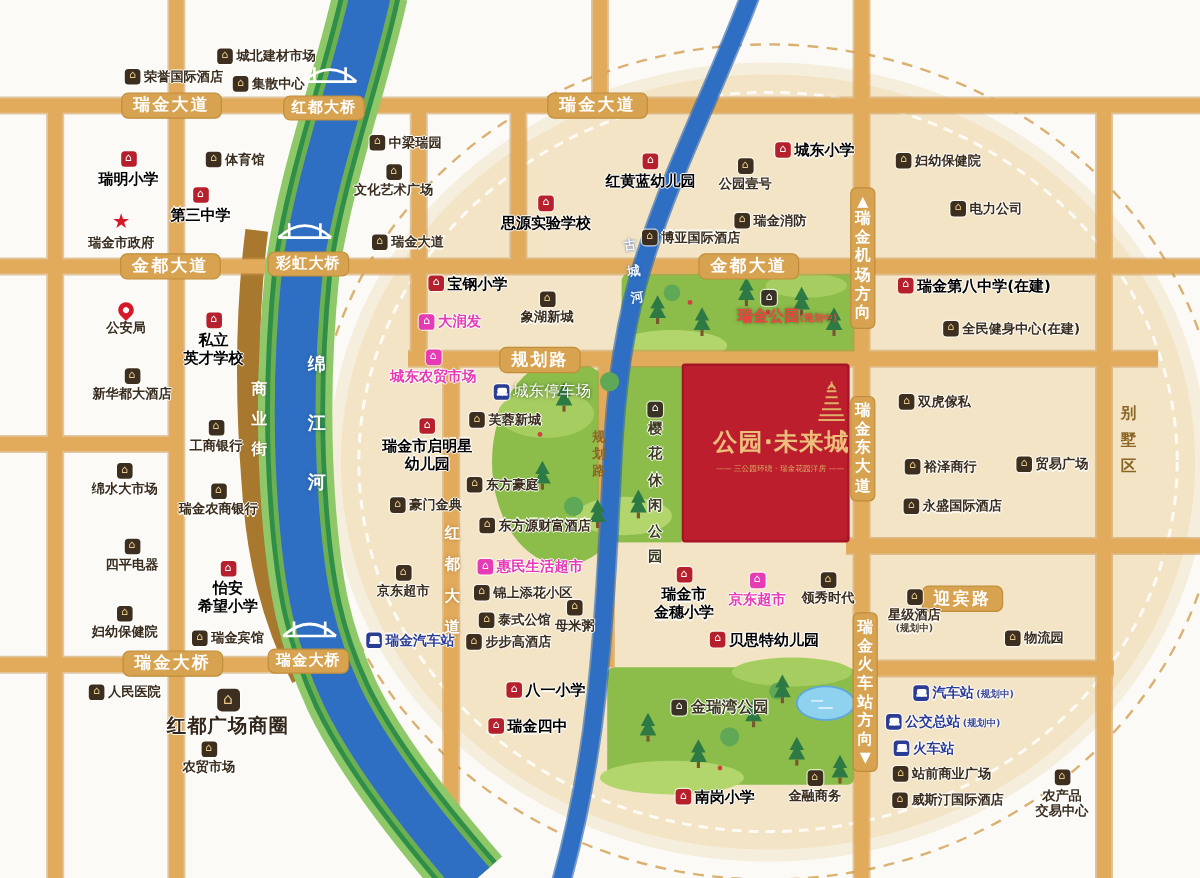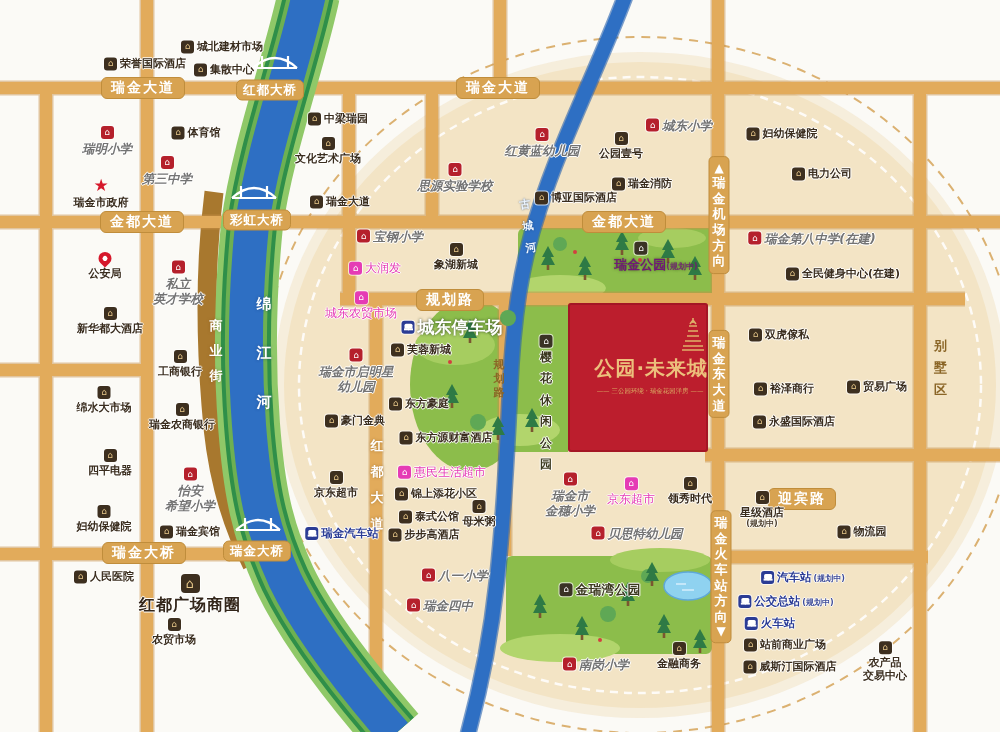--- a/index.html
+++ b/index.html
@@ -39,26 +39,26 @@
        gap:3px;white-space:nowrap;}
   .poi.col{flex-direction:column;gap:2px;}
   .poi .lbl{display:flex;flex-direction:column;line-height:1.2;align-items:flex-start;}
   .poi.col .lbl{align-items:center;}
   .poi .ln{display:block;}
   .halo{ text-shadow:-1px 0 0 rgba(255,255,255,.95),1px 0 0 rgba(255,255,255,.95),
          0 -1px 0 rgba(255,255,255,.95),0 1px 0 rgba(255,255,255,.95);}
   .poi .lbl{font-size:11px;}
   .t-dark .lbl{color:#3a2d1e;font-weight:600;}
   .t-gov .lbl,.t-police .lbl{color:#3a2d1e;font-weight:600;}
-  .t-school .lbl{color:#737373;font-weight:700;font-size:12.5px;font-style:italic;}
-  .t-shop .lbl{color:#e53bb5;font-weight:400;font-size:12px;}
+  .t-school .lbl{color:#000000;font-weight:700;font-size:12.5px;}
+  .t-shop .lbl{color:#e53bb5;font-weight:700;font-size:12px;}
   .t-transit .lbl{color:#2b3c95;font-weight:700;font-size:11.5px;}
-  .t-transitw .lbl{color:#fff;font-weight:700;font-size:17px;text-shadow:0 0 3px rgba(40,60,30,.9);}
+  .t-transitw .lbl{color:#fff;font-weight:400;font-size:13px;text-shadow:0 0 3px rgba(40,60,30,.9);}
   .t-mall .lbl{color:#33261a;font-weight:800;font-size:16px;letter-spacing:1px;justify-content:center;}
-  .t-parkname .lbl{color:#701a75;font-weight:700;font-size:13px;text-shadow:0 0 3px rgba(60,90,30,.9);padding-left:30px;}
+  .t-parkname .lbl{color:#ef4444;font-weight:700;font-size:13px;text-shadow:0 0 3px rgba(60,90,30,.9);padding-left:30px;}
   .t-parkband .lbl{color:#3c3a20;font-weight:800;font-size:13px;}
   .t-parkv .lbl{color:#3c3a20;font-weight:700;font-size:12px;gap:7px;}
   .sub{font-size:8px;font-weight:600;margin-left:2px;opacity:.9;}
   .poi.col .sub{margin-left:0;}
 
   
   .pin{width:13px;height:13px;border-radius:3px;display:flex;align-items:center;justify-content:center;
        color:#fff;font-size:9px;line-height:1;flex:0 0 auto;box-shadow:0 0 0 1px rgba(255,255,255,.7);}
   .pin-dark,.pin-mall{background:#3d2f1f;color:#e8c88a;}
   .pin-school{background:#b5202c;}

